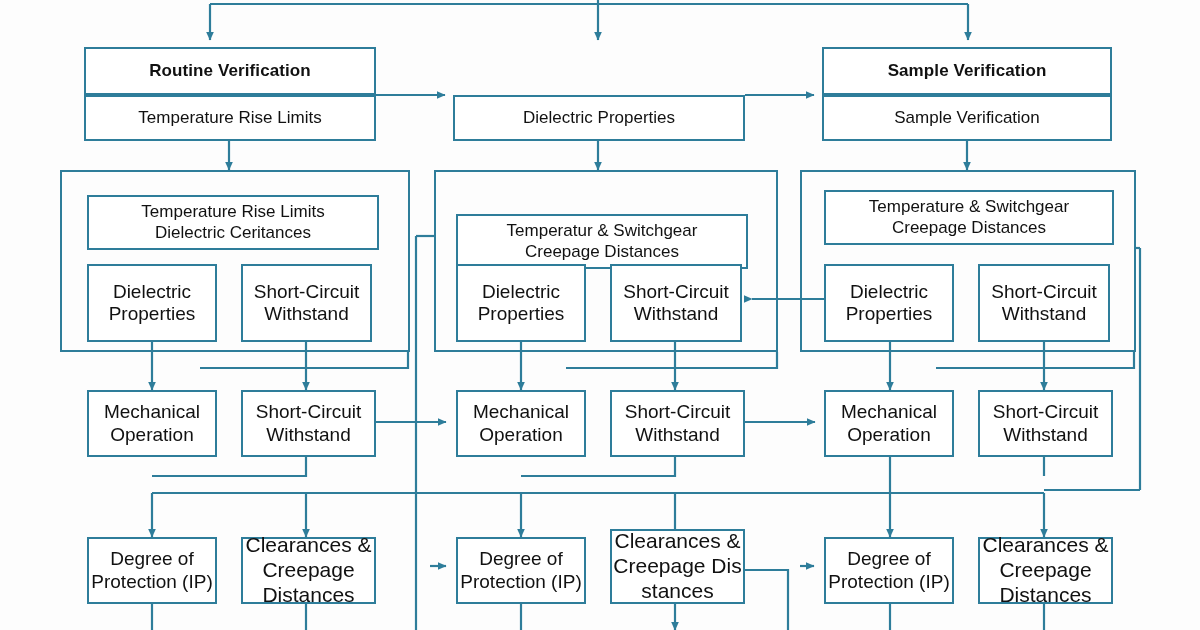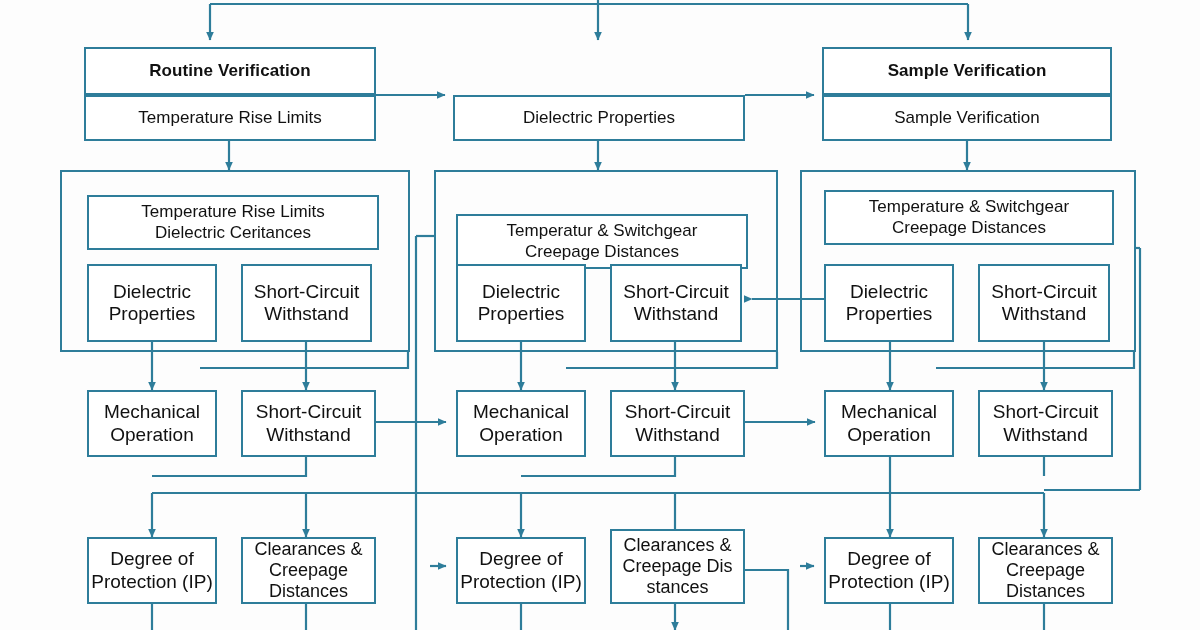--- a/index.html
+++ b/index.html
@@ -36,21 +36,21 @@
   .group{
     position:absolute;
     box-sizing:border-box;
     border:2px solid #2e7d9a;
     background:transparent;
   }
   .hdr{ font-weight:bold; font-size:17px; letter-spacing:.1px; }
   .sub{ font-size:17px; }
   .wide{ font-size:17px; }
   .cell{ font-size:19px; }
-  .cellsm{ font-size:18px; }
+  .cellsm{ font-size:21px; }
 </style>
 </head>
 <body>
 
 <div id="stage">
 
   <svg id="wires" viewBox="0 0 1200 630">
     <defs>
       <marker id="ah" markerWidth="10" markerHeight="10" refX="8.4" refY="4" orient="auto" markerUnits="userSpaceOnUse">
         <path d="M0,0 L9,4 L0,8 z" fill="#2e7d9a"></path>

